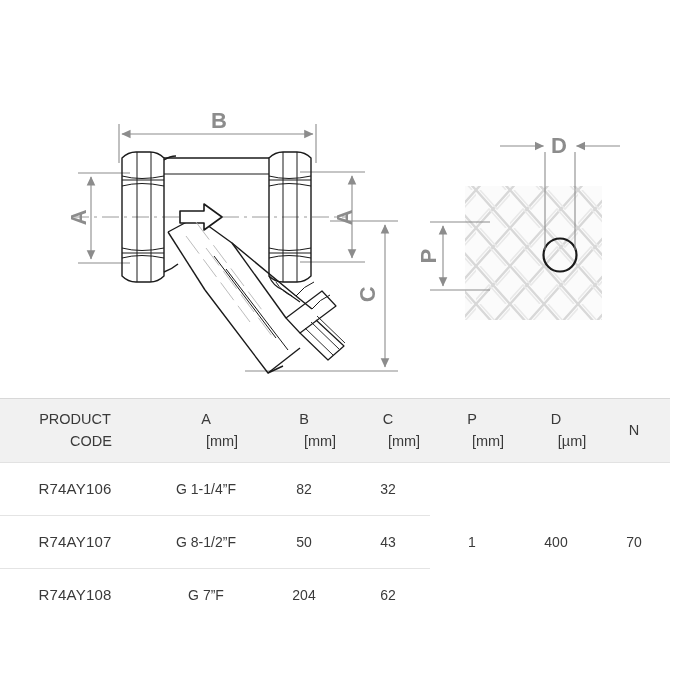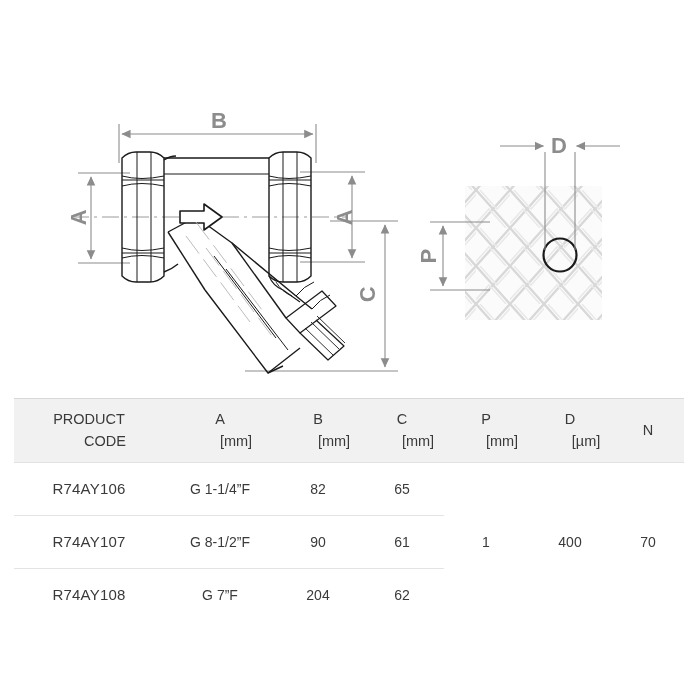--- a/index.html
+++ b/index.html
@@ -24,21 +24,21 @@
     font-size:22px;
     letter-spacing:0.5px;
     line-height:1;
     user-select:none;
   }
   .dimlabel.rot{ transform:rotate(-90deg); transform-origin:center center; }
 
   
   #table-wrap{
     position:absolute;
-    left:14px;top:398px;
+    left:0;top:398px;
     width:670px;
   }
   table#spec{
     border-collapse:collapse;
     width:670px;
     table-layout:fixed;
   }
   table#spec thead th{
     background:#f1f1f1;
     font-weight:normal;
@@ -250,30 +250,30 @@
           <th>
             <span>N</span>
           </th>
         </tr>
       </thead>
       <tbody>
         <tr class="sep-row">
           <td class="code septd">R74AY106</td>
           <td class="septd">G 1-1/4”F</td>
           <td class="septd">82</td>
-          <td class="septd">65</td>
+          <td class="septd">32</td>
           <td class="nosep" rowspan="3">1</td>
           <td class="nosep" rowspan="3">400</td>
           <td class="nosep" rowspan="3">70</td>
         </tr>
         <tr class="sep-row">
           <td class="code septd">R74AY107</td>
           <td class="septd">G 8-1/2”F</td>
-          <td class="septd">90</td>
-          <td class="septd">61</td>
+          <td class="septd">50</td>
+          <td class="septd">43</td>
         </tr>
         <tr>
           <td class="code">R74AY108</td>
           <td>G 7”F</td>
           <td>204</td>
           <td>62</td>
         </tr>
       </tbody>
     </table>
   </div>

